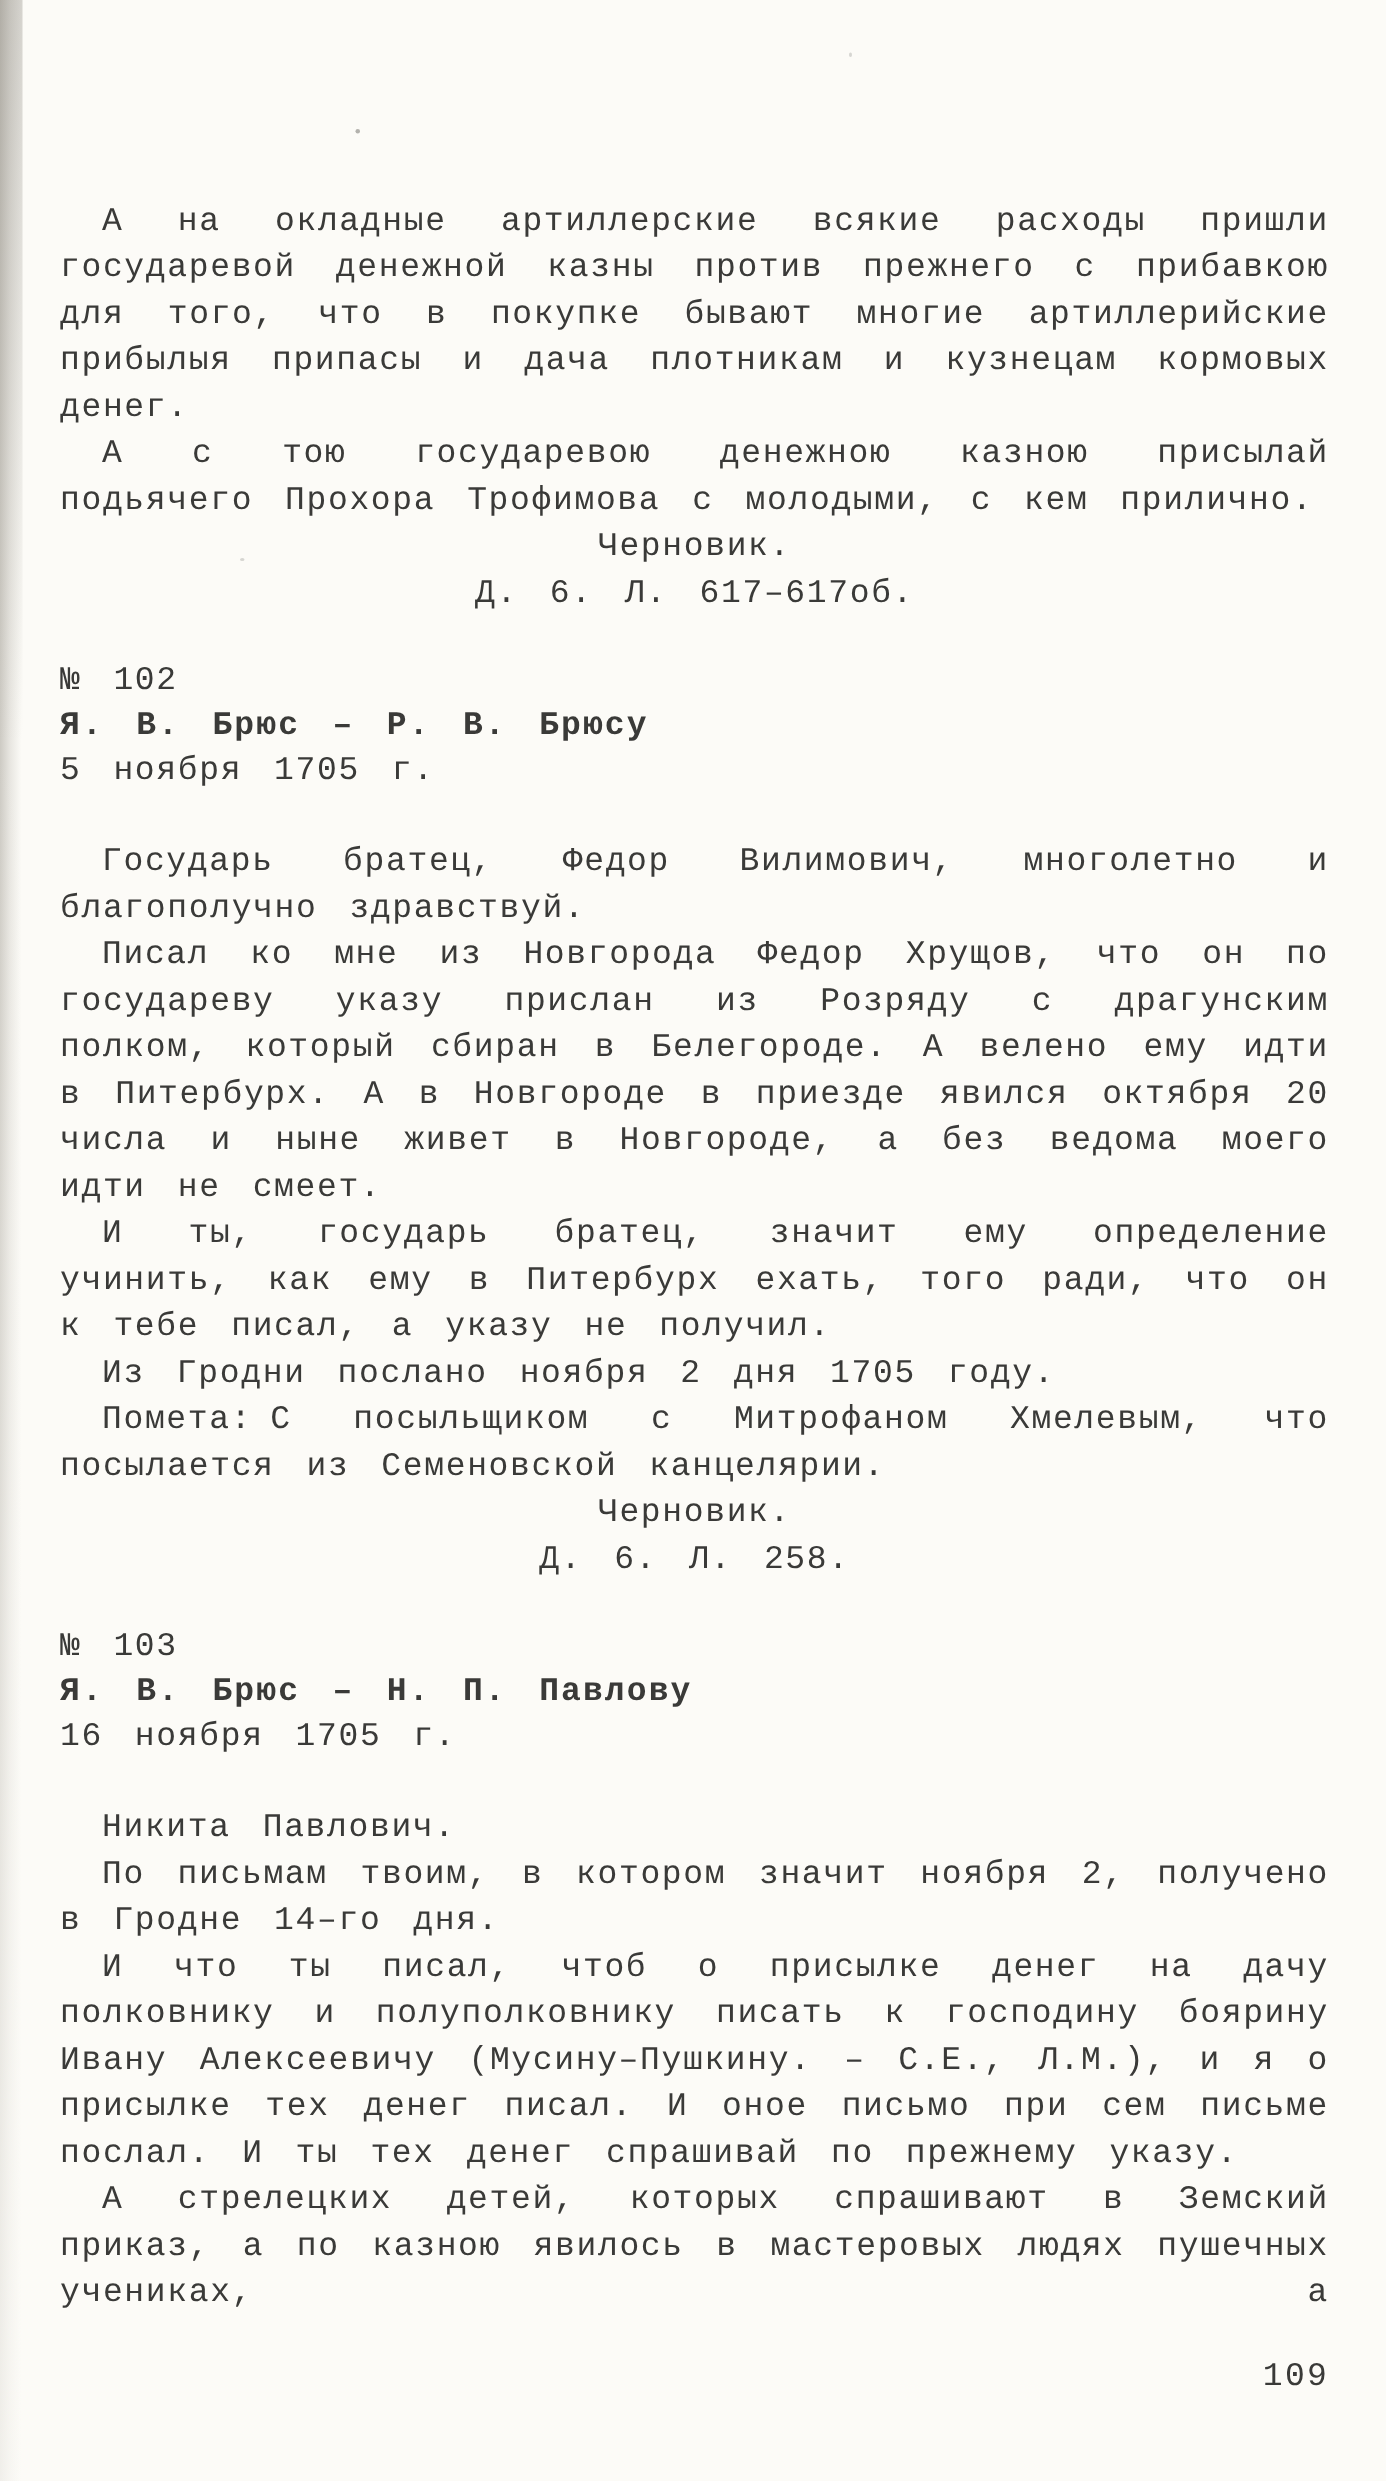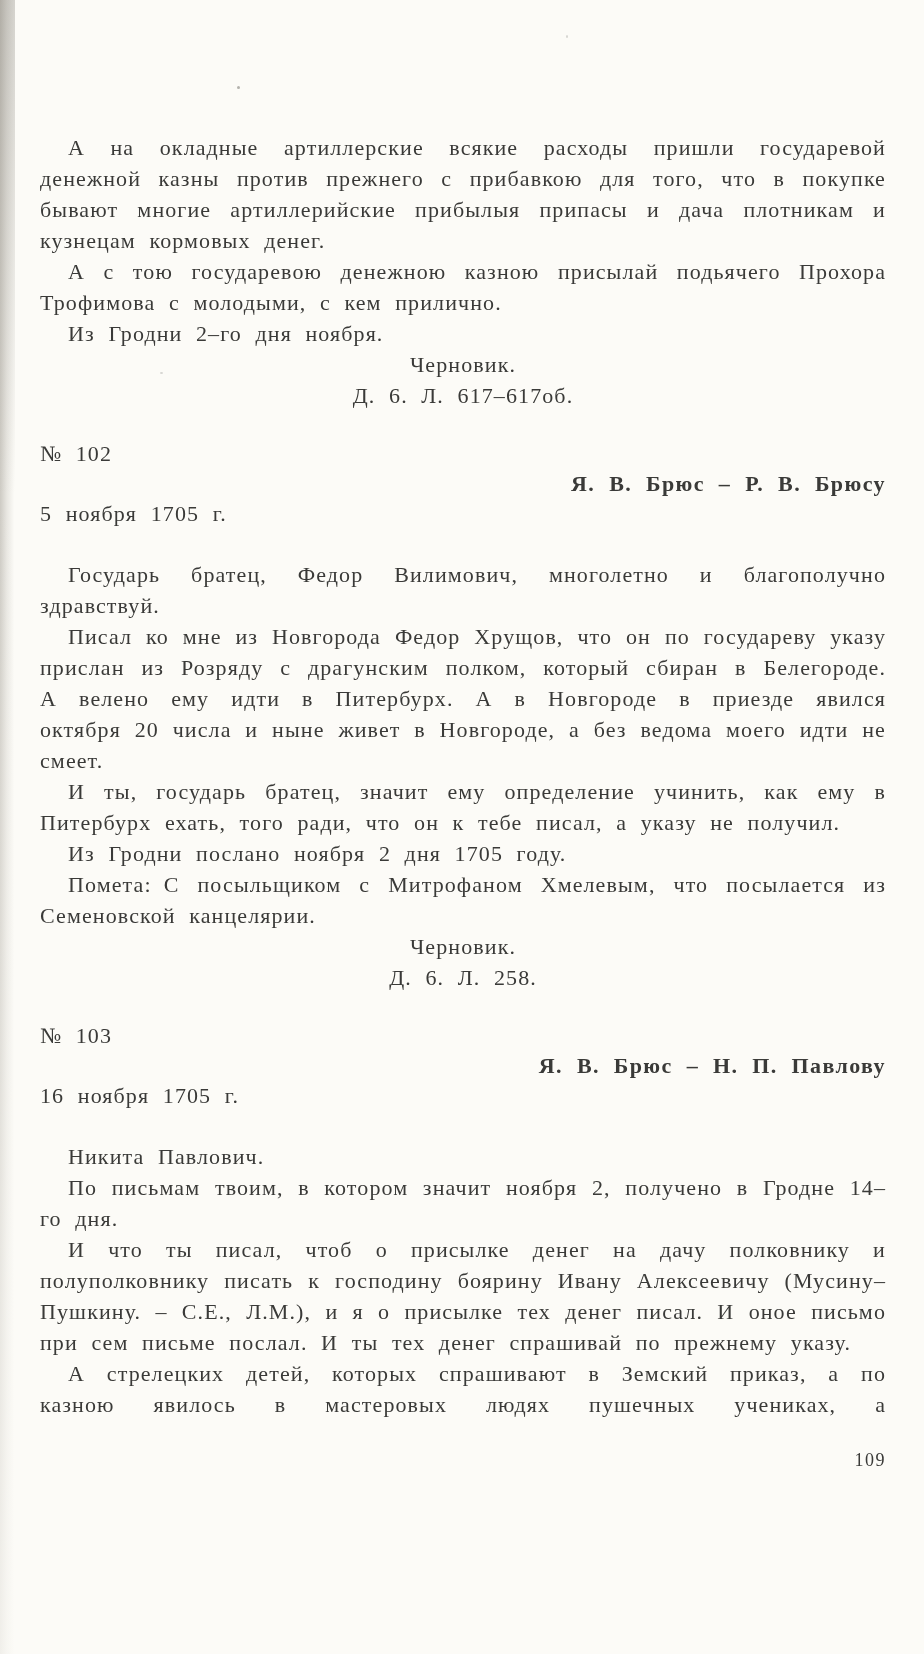--- a/index.html
+++ b/index.html
@@ -7,21 +7,21 @@
     --ink:#3a3a38;
   }
   html,body{margin:0;padding:0;}
   body{background:#e9e7e2;}
   .page{
     position:relative;
     width:924px;height:1654px;
     margin:0 auto;
     background:var(--paper);
     overflow:hidden;
-    font-family:Liberation Serif, serif;
+    font-family:Liberation Mono, monospace;
     color:var(--ink);
     box-sizing:border-box;
   }
   .scan-edge{
     position:absolute;left:0;top:0;bottom:0;width:15px;
     background:linear-gradient(to right, rgba(140,135,124,0.42), rgba(140,135,124,0.18) 45%, rgba(140,135,124,0) 95%);
   }
   .scan-edge-fade{
     position:absolute;left:0;top:0;bottom:0;width:15px;
     background:linear-gradient(to bottom, rgba(95,90,80,0.25), rgba(252,251,247,0) 30%, rgba(252,251,247,0.55) 75%, rgba(252,251,247,0.75));
@@ -42,47 +42,46 @@
     line-height:31px;
     text-align:justify;
     letter-spacing:1.1px;
     word-spacing:7px;
   }
   .body-p{text-indent:28px;}
   .continued{text-align-last:justify;}
   .source p{text-align:center;text-indent:0;}
   .letter-head{margin-top:28px;}
   .letter-head p{line-height:30px;text-align:left;text-indent:0;}
-  .letter-head .letter-title{font-weight:bold;letter-spacing:1.4px;text-align:right;}
+  .letter-head .letter-title{font-weight:bold;letter-spacing:1.4px;}
   .letter-body{margin-top:30px;}
   .note-p{margin-top:31px;}
   .letter-103{}
   .page-number{
     margin-top:25px;
     text-align:right;
-    font-size:18px;line-height:31px;
+    font-size:22px;line-height:31px;
     letter-spacing:1.5px;
   }
 </style>
 </head>
 <body>
 
 <div class="page">
   <div class="scan-edge"></div>
   <div class="scan-edge-fade"></div>
   <div class="speck s1"></div>
   <div class="speck s2"></div>
   <div class="speck s3"></div>
 
   <div class="content">
 
     <section>
       <p class="body-p">А на окладные артиллерские всякие расходы пришли государевой денежной казны против прежнего с прибавкою для того, что в покупке бывают многие артиллерийские прибылыя припасы и дача плотникам и кузнецам кормовых денег.</p>
       <p class="body-p">А с тою государевою денежною казною присылай подьячего Прохора Трофимова с молодыми, с кем прилично.</p>
-      <p class="body-p">Из Гродни 2–го дня ноября.</p>
       <div class="source">
         <p>Черновик.</p>
         <p>Д. 6. Л. 617–617об.</p>
       </div>
     </section>
 
     <section>
       <header class="letter-head">
         <p class="letter-number">№ 102</p>
         <p class="letter-title">Я. В. Брюс – Р. В. Брюсу</p>

